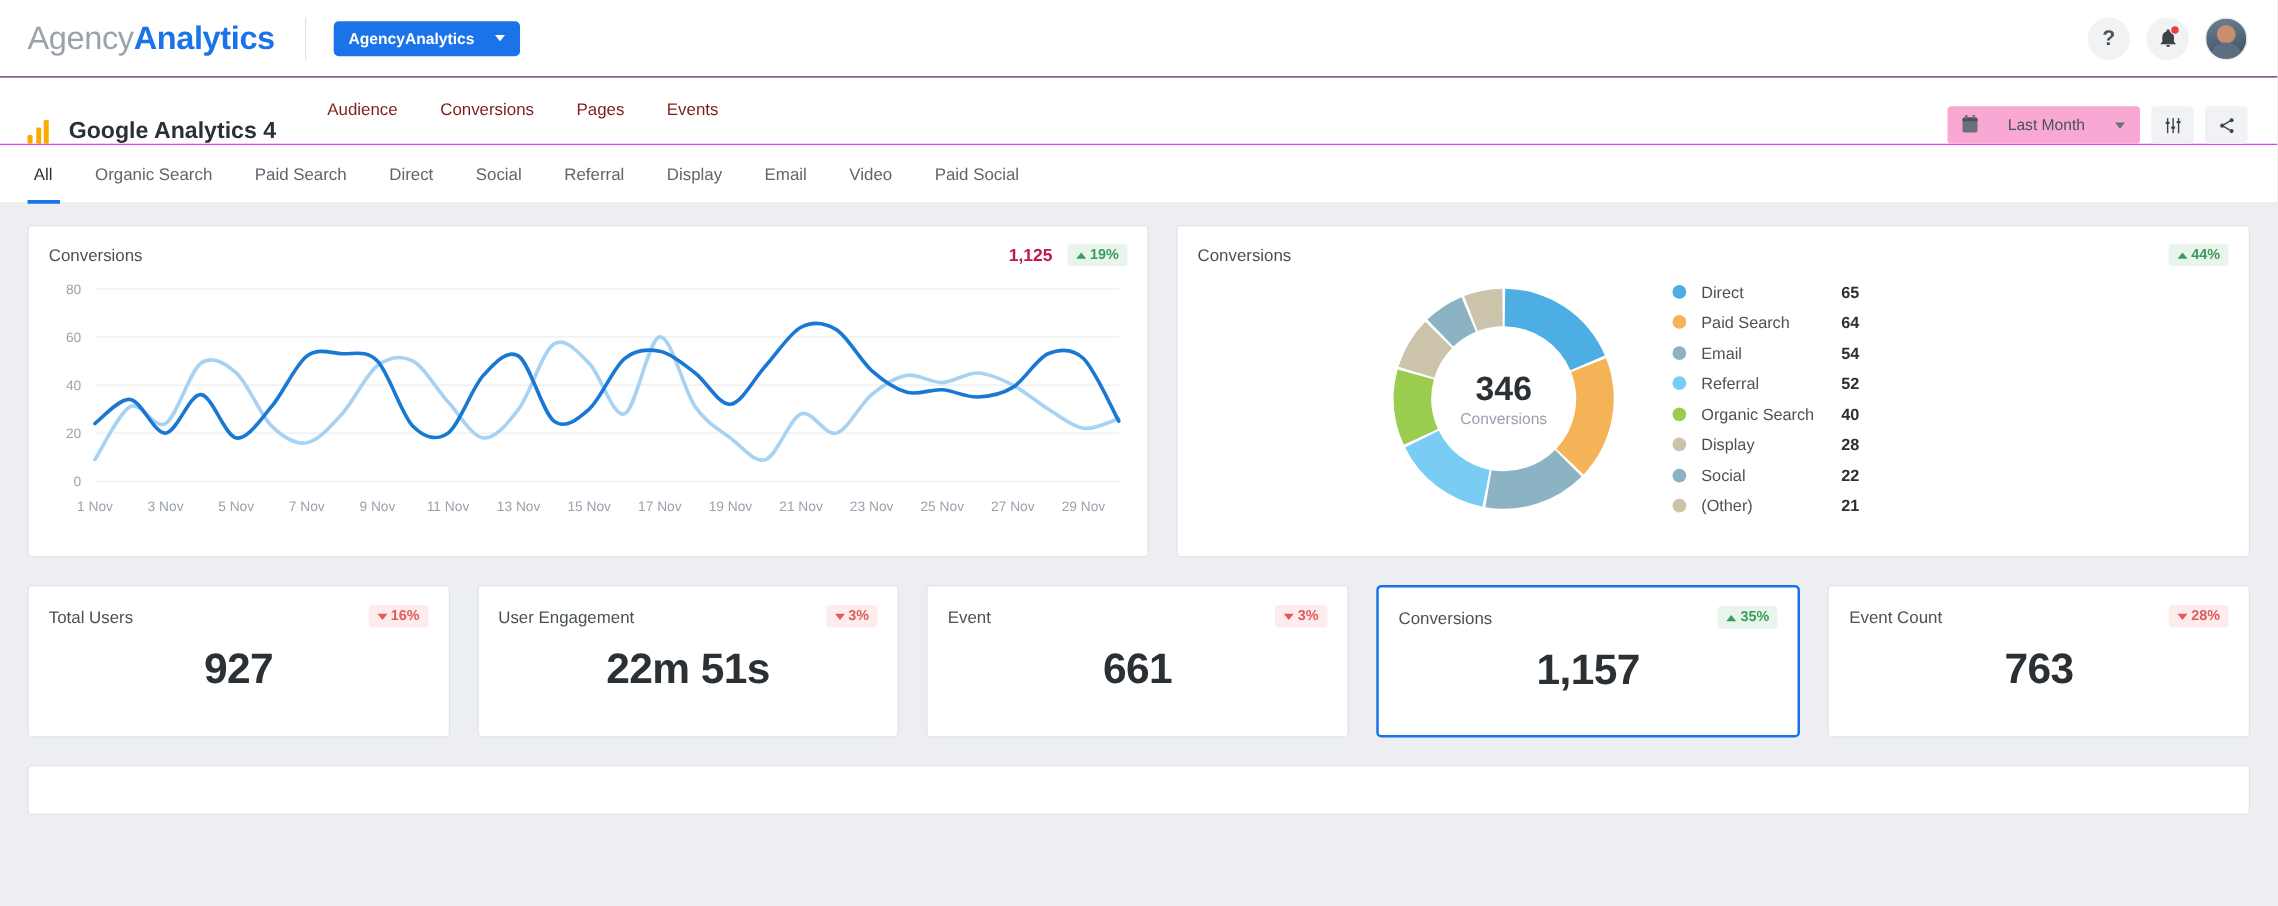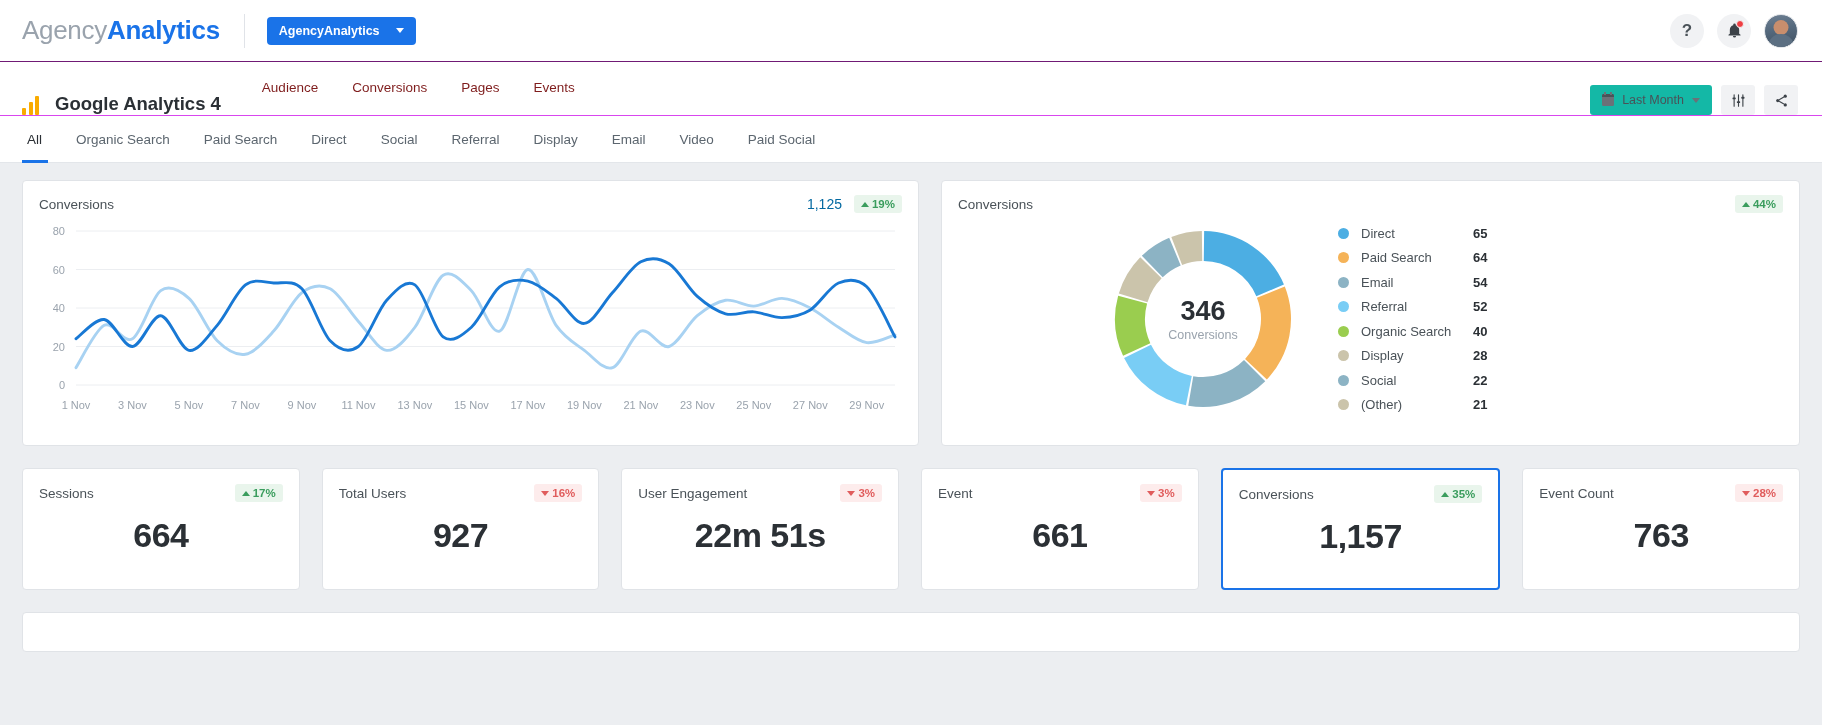--- a/index.html
+++ b/index.html
@@ -97,23 +97,23 @@
     padding: 0 17px; height: 54px; line-height: 54px;
     position: relative; white-space: nowrap; cursor: pointer;
   }
   .int-nav a.active { color: #1a73e8; }
   .int-nav a.active::after {
     content: ''; position: absolute; left: 11px; right: 11px; bottom: 0;
     height: 3px; background: #1a73e8;
   }
   .intbar-right { margin-left: auto; display: flex; align-items: center; gap: 9px; }
   .date-btn {
-    background: #14b8a6; border: none; border-radius: 3px;
+    background: #f9a8d4; border: none; border-radius: 3px;
     height: 30px; padding: 0 12px;
-    display: flex; align-items: center; gap: 8px;
+    display: flex; align-items: center; gap: 24px;
     font-size: 12.5px; color: #4a5258; cursor: pointer; white-space: nowrap;
   }
   .cal-icon {
     width: 12px; height: 12px; position: relative;
     background: #6b7178; border-radius: 1.5px;
   }
   .cal-icon::before {
     content:''; position:absolute; top:0; left:0; right:0; height:3px;
     background:#4a5258; border-radius:1.5px 1.5px 0 0;
   }
@@ -151,21 +151,21 @@
   .row1 { display: flex; gap: 22px; }
   .card {
     background: #fff; border: 1px solid #e0e3e7; border-radius: 4px;
   }
   .card-hd {
     display: flex; align-items: center;
     padding: 14px 16px 0 16px;
   }
   .card-title { font-size: 13.5px; color: #4a5258; }
   .hd-right { margin-left: auto; display: flex; align-items: center; gap: 12px; }
-  .big-val { font-size: 14px; font-weight: 400; color: #0369a1; }
+  .big-val { font-size: 14px; font-weight: 700; color: #be185d; }
   .badge {
     font-size: 11.5px; font-weight: 700; border-radius: 3px;
     padding: 3px 7px; display: inline-flex; align-items: center; gap: 3px;
     white-space: nowrap;
   }
   .badge.up   { background: #e9f5ec; color: #3a9d5d; }
   .badge.down { background: #fdecec; color: #e05c5c; }
   .tri-up {
     width: 0; height: 0;
     border-left: 4px solid transparent; border-right: 4px solid transparent;
@@ -431,30 +431,20 @@
               <span class="legend-val">21</span>
             </div>
           </div>
       </div>
     </div>
   </div>
 
   <div class="kpis" id="kpiRow">
       <div class="kpi">
         <div class="kpi-hd">
-          <span class="kpi-name">Sessions</span>
-          <span class="badge up">
-            <span class="tri-up"></span>
-            <span>17%</span>
-          </span>
-        </div>
-        <div class="kpi-val">664</div>
-      </div>
-      <div class="kpi">
-        <div class="kpi-hd">
           <span class="kpi-name">Total Users</span>
           <span class="badge down">
             <span class="tri-dn"></span>
             <span>16%</span>
           </span>
         </div>
         <div class="kpi-val">927</div>
       </div>
       <div class="kpi">
         <div class="kpi-hd">

